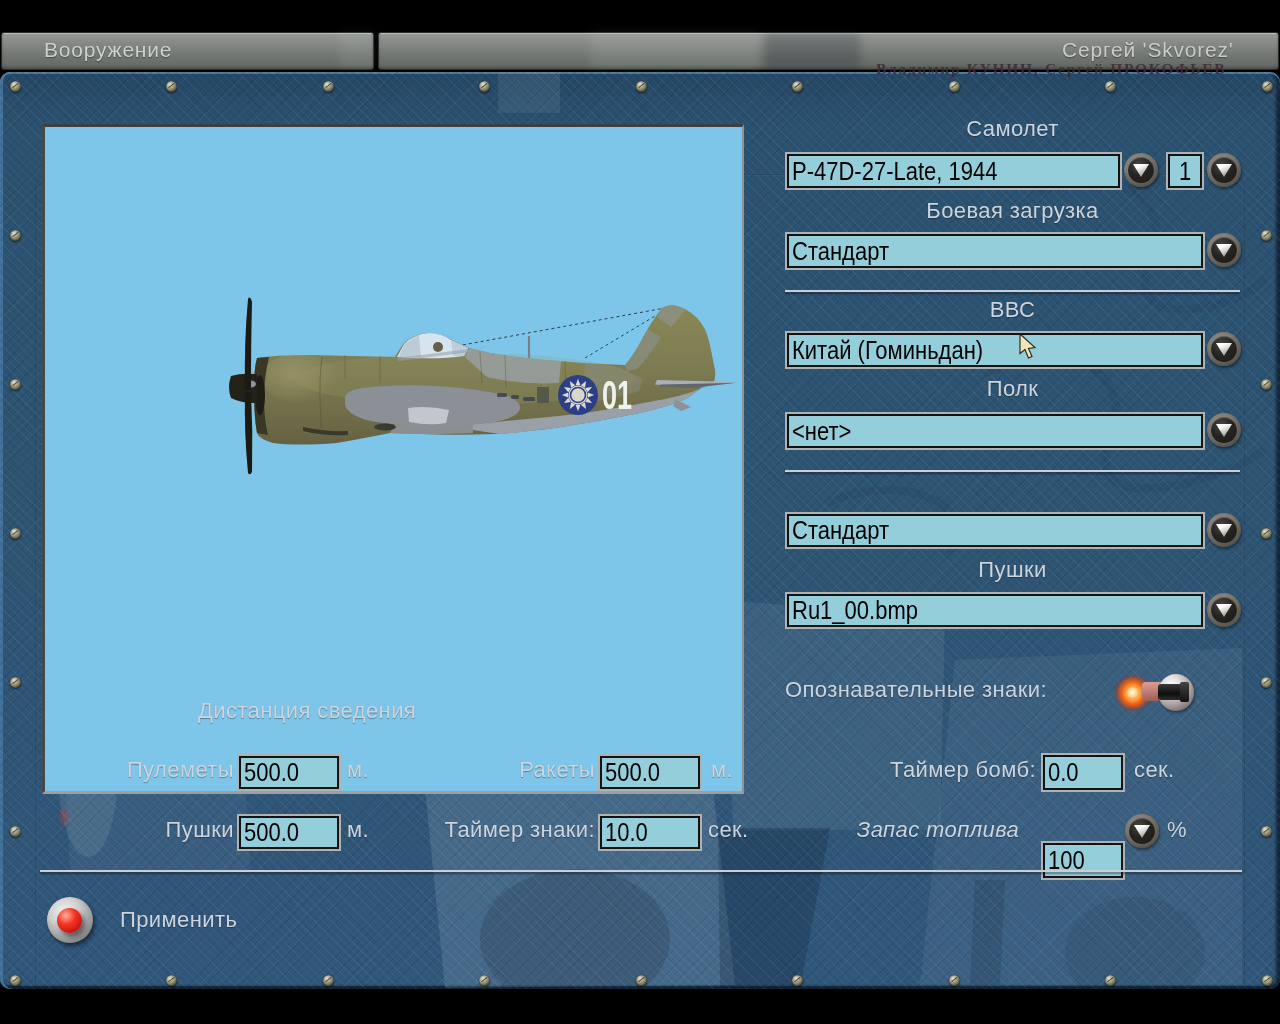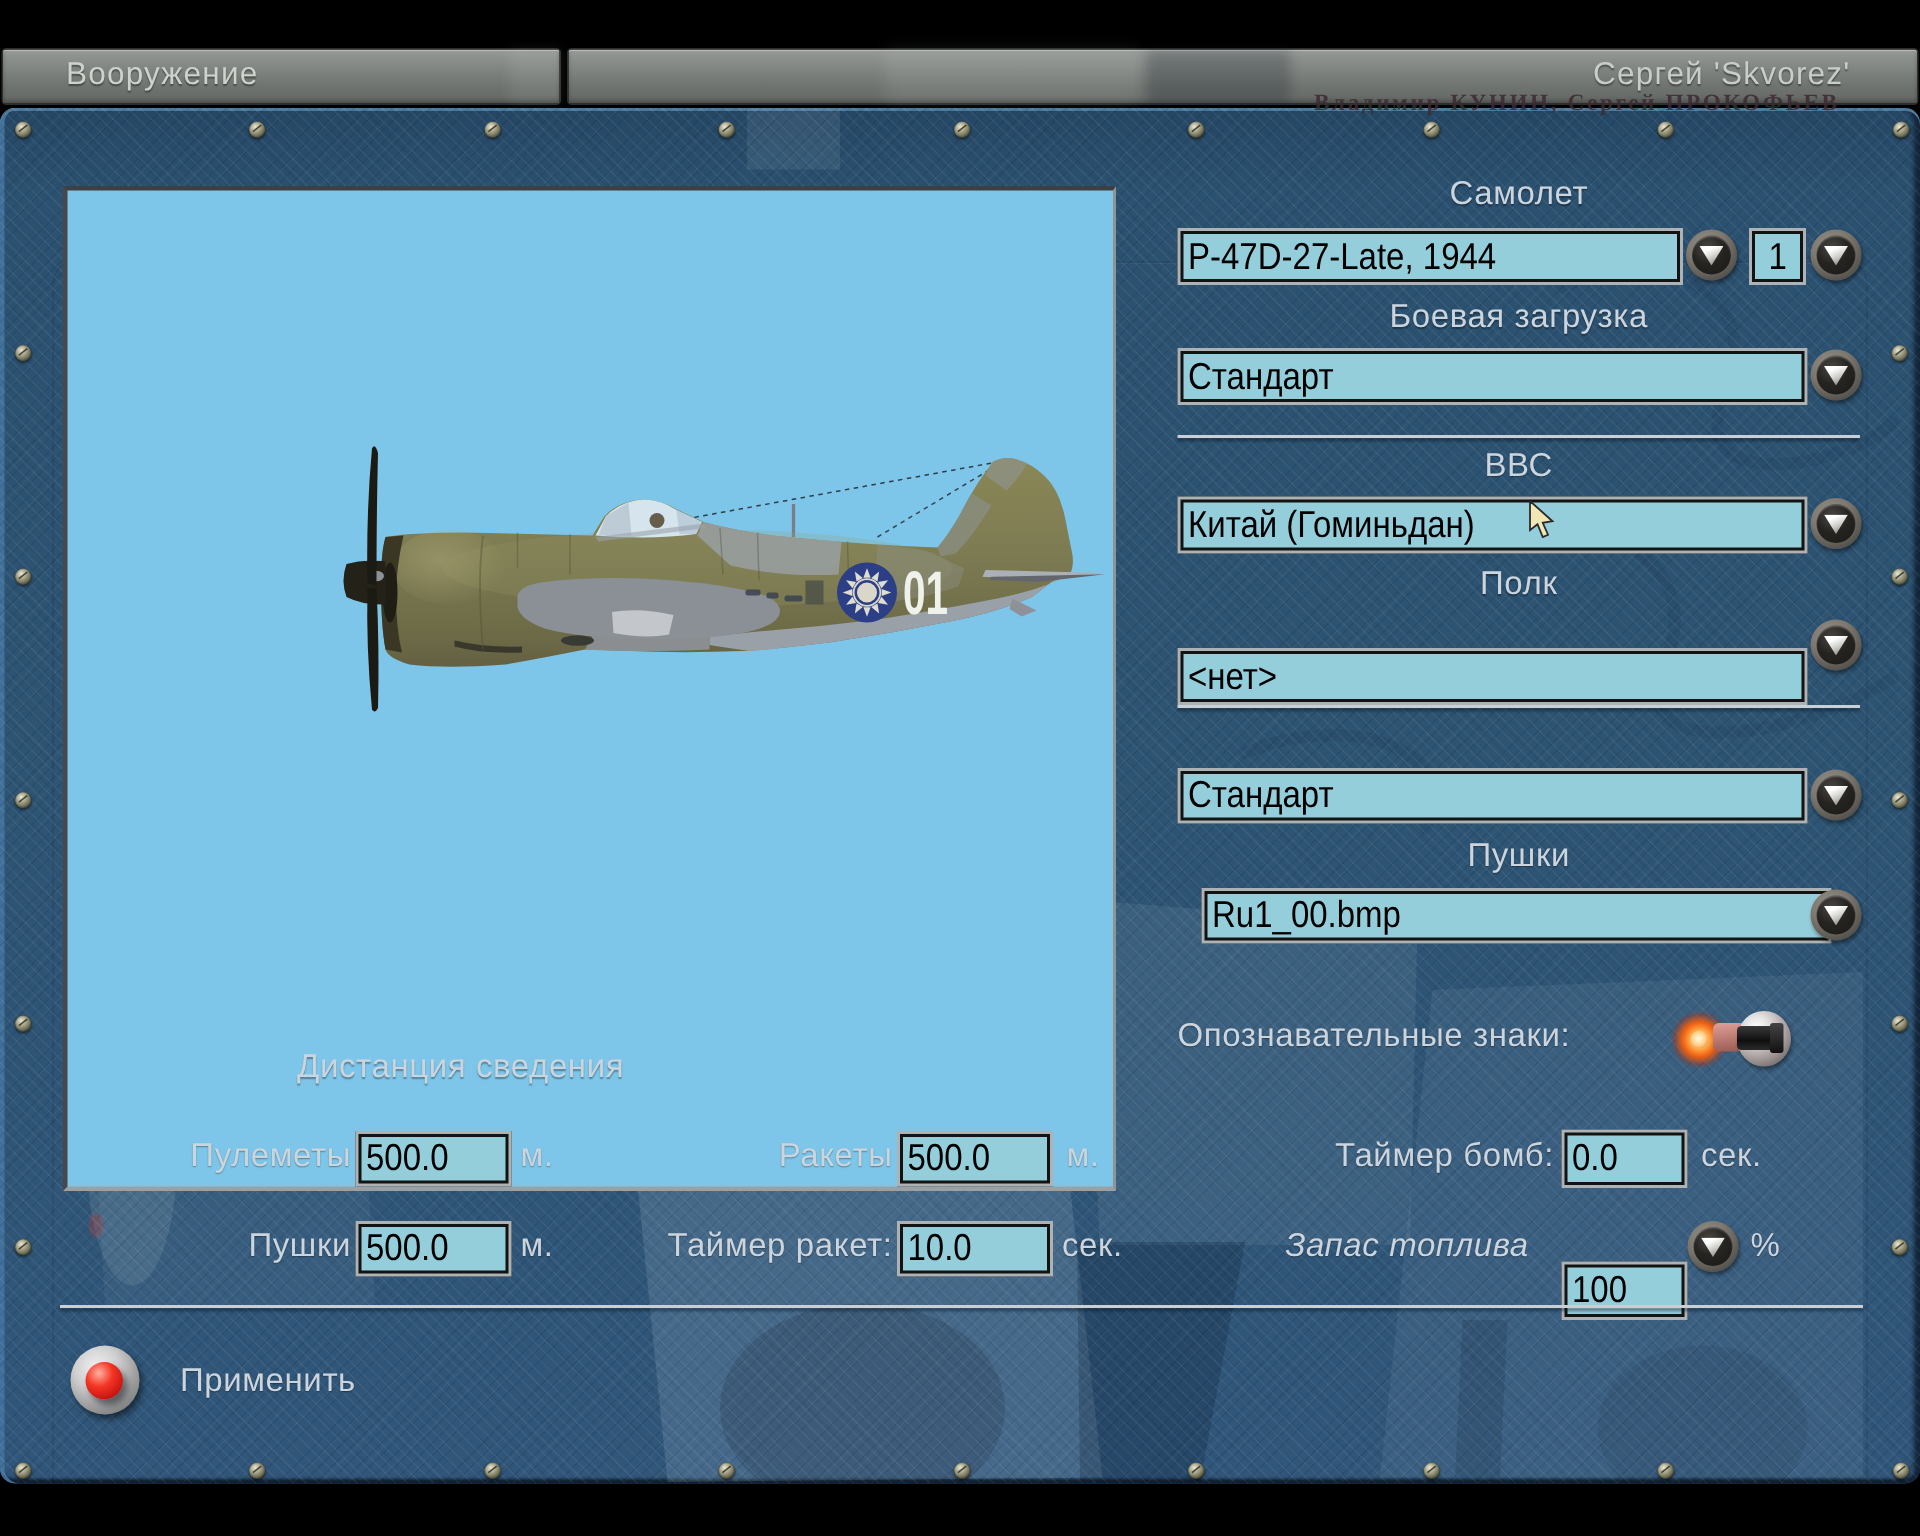--- a/index.html
+++ b/index.html
@@ -248,21 +248,21 @@
     <div class="in">
       <span>Китай (Гоминьдан)</span>
     </div>
   </div>
 <div class="btn" style="left:1207px;top:332px;">
     <div class="bi"></div>
     <div class="tri"></div>
   </div>
 
 <div class="lbl ctr" style="top:376px;">Полк</div>
-<div class="fld" style="left:785px;top:432px;width:420px;height:38px;">
+<div class="fld" style="left:785px;top:412px;width:420px;height:38px;">
     <div class="in">
       <span>&lt;нет&gt;</span>
     </div>
   </div>
 <div class="btn" style="left:1207px;top:413px;">
     <div class="bi"></div>
     <div class="tri"></div>
   </div>
 
 <div class="sep" style="left:785px;top:470px;width:455px;"></div>
@@ -271,21 +271,21 @@
     <div class="in">
       <span>Стандарт</span>
     </div>
   </div>
 <div class="btn" style="left:1207px;top:513px;">
     <div class="bi"></div>
     <div class="tri"></div>
   </div>
 
 <div class="lbl ctr" style="top:557px;">Пушки</div>
-<div class="fld" style="left:785px;top:592px;width:420px;height:37px;margin-left:16px;">
+<div class="fld" style="left:785px;top:592px;width:420px;height:37px;">
     <div class="in">
       <span>Ru1_00.bmp</span>
     </div>
   </div>
 <div class="btn" style="left:1207px;top:593px;">
     <div class="bi"></div>
     <div class="tri"></div>
   </div>
 
 <div class="lbl" style="left:785px;top:677px;">Опознавательные знаки:</div>
@@ -328,21 +328,21 @@
 <div class="lbl" style="left:1134px;top:757px;">сек.</div>
 
 <div class="lbl" style="left:34px;top:817px;width:200px;text-align:right;">Пушки</div>
 <div class="fld" style="left:237px;top:814px;width:104px;height:37px;">
     <div class="in">
       <span>500.0</span>
     </div>
   </div>
 <div class="lbl" style="left:347px;top:817px;">м.</div>
 
-<div class="lbl" style="left:395px;top:817px;width:200px;text-align:right;">Таймер ракет:</div>
+<div class="lbl" style="left:395px;top:817px;width:200px;text-align:right;">Таймер знаки:</div>
 <div class="fld" style="left:598px;top:814px;width:104px;height:37px;">
     <div class="in">
       <span>10.0</span>
     </div>
   </div>
 <div class="lbl" style="left:708px;top:817px;">сек.</div>
 
 <div class="lbl" style="left:838px;top:817px;width:200px;text-align:center;font-style:italic;">Запас топлива</div>
 <div class="fld" style="left:1041px;top:813px;width:84px;height:39px;margin-top:28px;">
     <div class="in">

